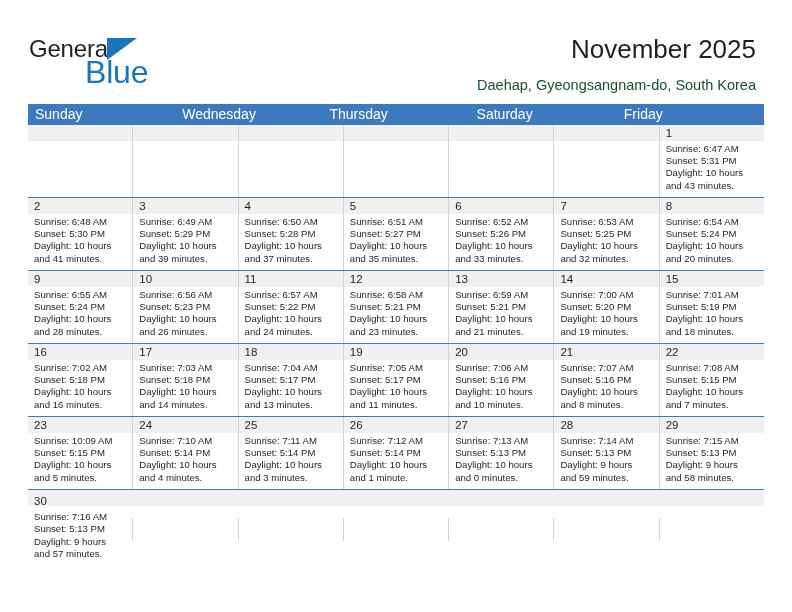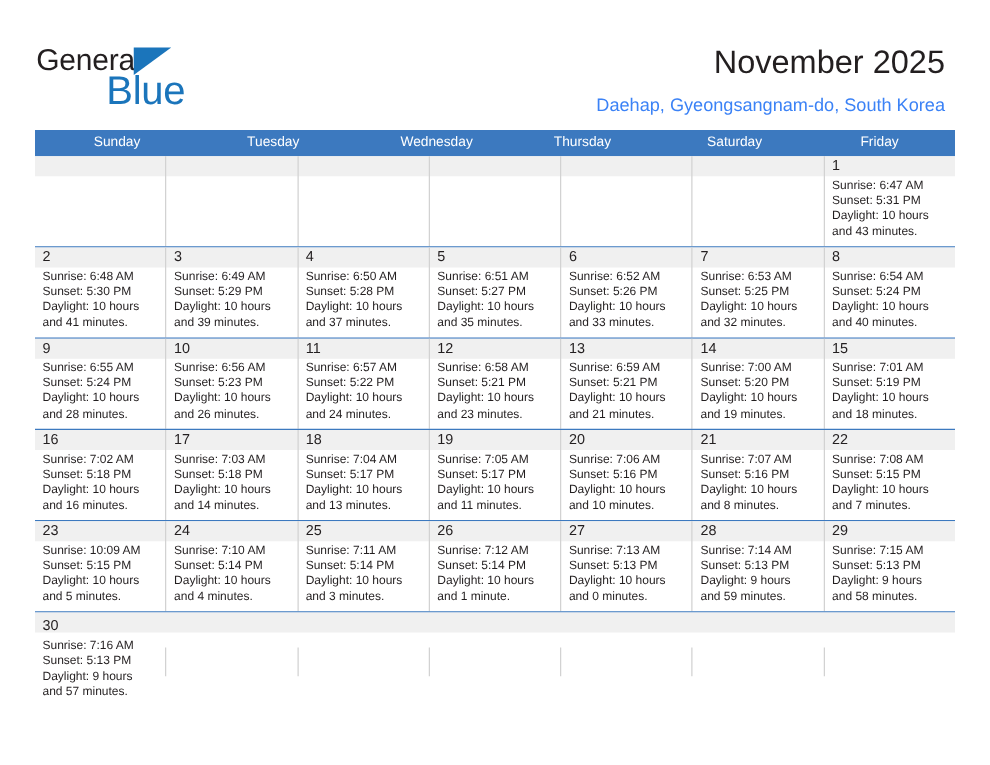--- a/index.html
+++ b/index.html
@@ -71,46 +71,45 @@
     font-size: 26px;
     color: #231f20;
     text-align: left;
     white-space: nowrap;
   }
   .subtitle {
     position: absolute;
     right: 36px;
     top: 77px;
     font-size: 14.5px;
-    color: #3b82f6;
+    color: #14532d;
     text-align: right;
     white-space: nowrap;
   }
 
   
   .calendar {
     position: absolute;
     left: 28px;
     top: 104px;
     width: 736px;
   }
   .dow-row {
     display: flex;
     background: #3c79bf;
     height: 21px;
   }
   .dow {
     flex: 1 1 0;
     color: #ffffff;
-    font-size: 11px;
+    font-size: 14px;
     line-height: 21px;
     padding-left: 7px;
     box-sizing: border-box;
     white-space: nowrap;
-    margin-left: 40px;
   }
 
   .week {
     position: relative;
     border-top: 1.6px solid #3c79bf;
   }
   .week:first-of-type {
     border-top: none;
   }
   .week-band {
@@ -173,21 +172,20 @@
       <span class="logo-blue">Blue</span>
     </div>
 
     <div class="title">November 2025</div>
     <div class="subtitle">Daehap, Gyeongsangnam-do, South Korea</div>
   </div>
 
   <div class="calendar">
     <div class="dow-row" id="dow-row">
         <div class="dow">Sunday</div>
-        <div class="dow">Tuesday</div>
         <div class="dow">Wednesday</div>
         <div class="dow">Thursday</div>
         <div class="dow">Saturday</div>
         <div class="dow">Friday</div>
       </div>
     <div id="weeks-container">
         <div class="week">
           <div class="week-band"></div>
           <div class="week-cells">
             <div class="cell empty">
@@ -281,21 +279,21 @@
                 <div class="line">Daylight: 10 hours</div>
                 <div class="line">and 32 minutes.</div>
               </div>
             </div>
             <div class="cell">
               <div class="daynum">8</div>
               <div class="lines">
                 <div class="line">Sunrise: 6:54 AM</div>
                 <div class="line">Sunset: 5:24 PM</div>
                 <div class="line">Daylight: 10 hours</div>
-                <div class="line">and 40 minutes.</div>
+                <div class="line">and 20 minutes.</div>
               </div>
             </div>
           </div>
         </div>
         <div class="week">
           <div class="week-band"></div>
           <div class="week-cells">
             <div class="cell">
               <div class="daynum">9</div>
               <div class="lines">

